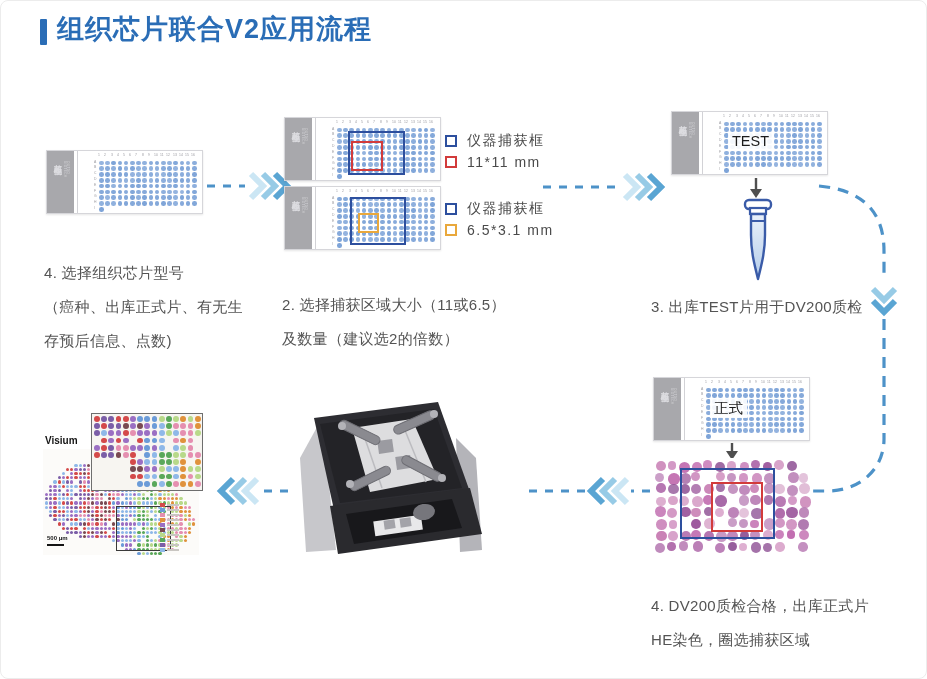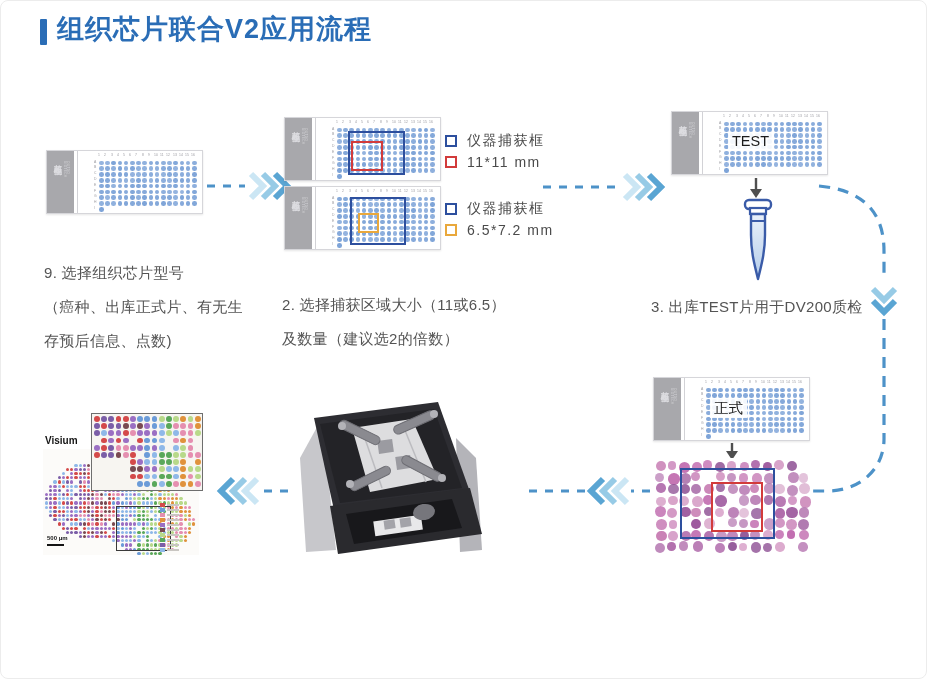--- a/index.html
+++ b/index.html
@@ -927,21 +927,21 @@
   <div class="legend-row" style="left:444px;top:153px">
     <span class="legend-swatch" style="border-color: rgb(210, 59, 59);"></span>
     <span class="legend-label">11*11 mm</span>
   </div>
   <div class="legend-row" style="left:444px;top:199px">
     <span class="legend-swatch" style="border-color: rgb(45, 79, 158);"></span>
     <span class="legend-label">仪器捕获框</span>
   </div>
   <div class="legend-row" style="left:444px;top:221px">
     <span class="legend-swatch" style="border-color: rgb(233, 168, 60);"></span>
-    <span class="legend-label">6.5*7.2 mm</span>
+    <span class="legend-label">6.5*3.1 mm</span>
   </div>
 
   <svg class="tube" width="40" height="90" viewBox="0 0 40 90">
     <defs>
       <linearGradient id="tubeGrad" x1="0" y1="0" x2="0" y2="1">
         <stop offset="0" stop-color="#e9f0fa"></stop>
           <stop offset="1" stop-color="#b4cdea"></stop>
       </linearGradient>
     </defs>
     <rect class="tl" x="7" y="2" width="26" height="9" rx="4" fill="#ffffff" stroke-width="2.4" stroke="#3a5ba8"></rect>
@@ -1770,25 +1770,29 @@
           <div class="vl-text"></div>
         </div>
         <div class="vl-row">
           <div class="vl-chip" style="background: rgb(143, 184, 232);"></div>
           <div class="vl-text"></div>
         </div>
       </div>
   </div>
 
   <div class="caption" style="left:43px;top:255px">
-    <div>9. 选择组织芯片型号</div>
+    <div>4. 选择组织芯片型号</div>
     <div>（癌种、出库正式片、有无生</div>
     <div>存预后信息、点数)</div>
   </div>
   <div class="caption" style="left:281px;top:287px">
     <div>2. 选择捕获区域大小（11或6.5）</div>
     <div>及数量（建议选2的倍数）</div>
   </div>
   <div class="caption" style="left:650px;top:289px">
     <div>3. 出库TEST片用于DV200质检</div>
   </div>
+  <div class="caption" style="left:650px;top:588px">
+    <div>4. DV200质检合格，出库正式片</div>
+    <div>HE染色，圈选捕获区域</div>
+  </div>
 
 </div>
 
 </body></html>

